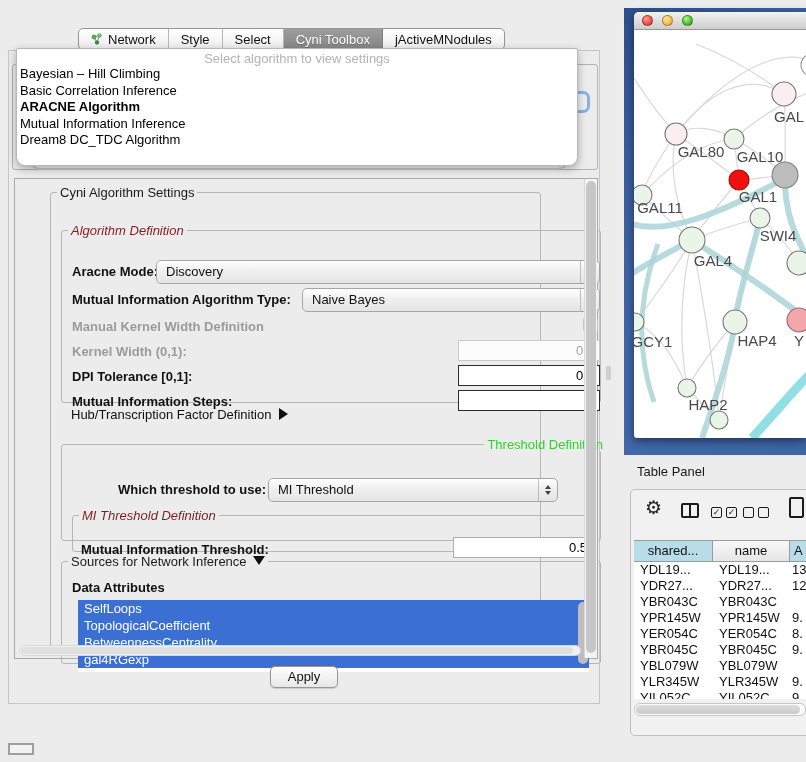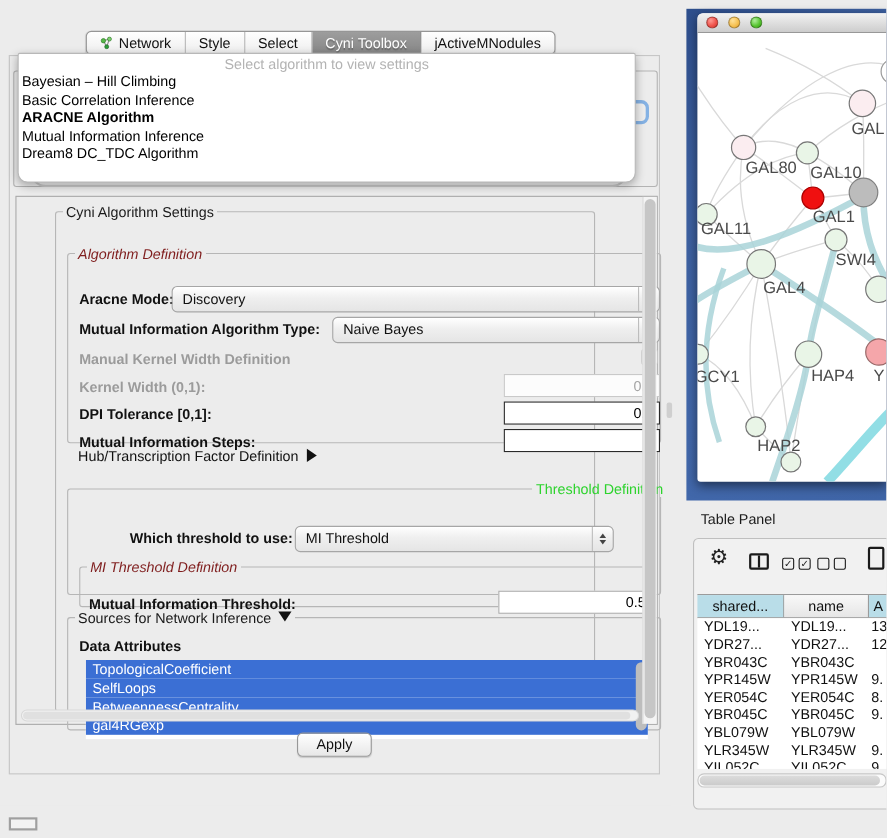--- a/index.html
+++ b/index.html
@@ -214,22 +214,22 @@
             <legend class="blue">MI Threshold Definition</legend>
             <span class="lbl bold" style="left:8px;top:19px;">Mutual Information Threshold:</span>
             <div class="tfield soft" style="left:380px;top:14px;width:140px;">0.5</div>
           </fieldset>
         </fieldset>
 
         <fieldset style="left:10px;top:354px;width:540px;height:110px;">
           <legend><span>Sources for Network Inference</span><span class="tri-down"></span></legend>
           <span class="lbl bold" style="left:10px;top:11px;">Data Attributes</span>
           <div class="attr-list">
+            <div class="attr-item">SelfLoops</div>
             <div class="attr-item">TopologicalCoefficient</div>
-            <div class="attr-item">SelfLoops</div>
             <div class="attr-item">BetweennessCentrality</div>
             <div class="attr-item">gal4RGexp</div>
             <div class="list-scroll"></div>
           </div>
         </fieldset>
       </fieldset>
 
       <div class="hscroll-settings">
           <div class="thumb"></div>
         </div>

